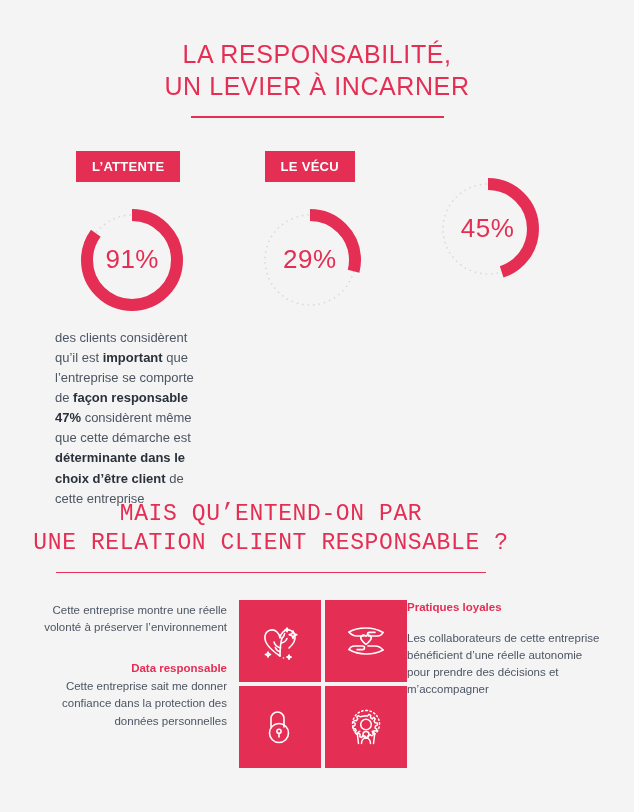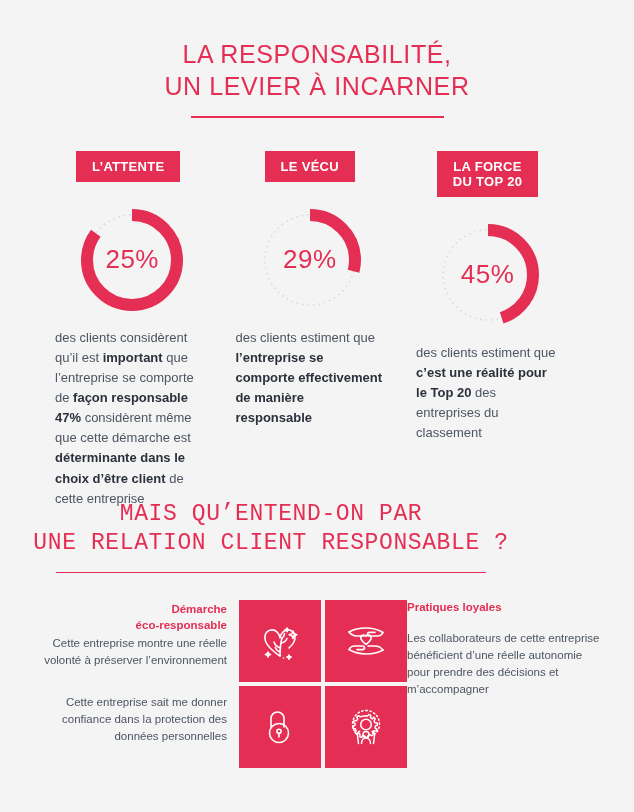--- a/index.html
+++ b/index.html
@@ -164,77 +164,70 @@
   <div class="stat-col col-1">
     <div class="badge-wrap w1">
       <span class="badge">L’ATTENTE</span>
     </div>
     <div class="donut-wrap">
       <div class="donut">
         <svg width="108" height="108" viewBox="0 0 108 108">
           <circle cx="54" cy="54" r="45" fill="none" stroke="#d8d8d8" stroke-width="1.5" stroke-dasharray="1.5 4"></circle>
           <circle class="arc" cx="54" cy="54" r="45" fill="none" stroke="#e52e54" stroke-width="12" stroke-linecap="butt" transform="rotate(-90 54 54)" stroke-dasharray="240.33183799961915 42.411500823462234"></circle>
         </svg>
-        <div class="pct">25%</div>
+        <div class="pct">91%</div>
       </div>
     </div>
     <div class="stat-text"><span>des clients considèrent qu’il est </span><b>important</b><span> que l’entreprise se comporte de </span><b>façon responsable</b><span> </span><b>47%</b><span> considèrent même que cette démarche est </span><b>déterminante dans le choix d’être client</b><span> de cette entreprise</span></div>
   </div>
 
   <div class="stat-col col-2">
     <div class="badge-wrap">
       <span class="badge">LE VÉCU</span>
     </div>
     <div class="donut-wrap">
       <div class="donut">
         <svg width="108" height="108" viewBox="0 0 108 108">
           <circle cx="54" cy="54" r="45" fill="none" stroke="#d8d8d8" stroke-width="1.5" stroke-dasharray="1.5 4"></circle>
           <circle class="arc" cx="54" cy="54" r="45" fill="none" stroke="#e52e54" stroke-width="12" stroke-linecap="butt" transform="rotate(-90 54 54)" stroke-dasharray="81.9955682586936 200.7477705643878"></circle>
         </svg>
         <div class="pct">29%</div>
       </div>
     </div>
-    <div class="stat-text"><span>des clients estiment que </span><b>l’entreprise se comporte effectivement de manière responsable</b></div>
   </div>
 
   <div class="stat-col col-3">
-    <div class="badge-wrap">
-      <span class="badge">LA FORCE
-DU TOP 20</span>
-    </div>
     <div class="donut-wrap">
       <div class="donut">
         <svg width="108" height="108" viewBox="0 0 108 108">
           <circle cx="54" cy="54" r="45" fill="none" stroke="#d8d8d8" stroke-width="1.5" stroke-dasharray="1.5 4"></circle>
           <circle class="arc" cx="54" cy="54" r="45" fill="none" stroke="#e52e54" stroke-width="12" stroke-linecap="butt" transform="rotate(-90 54 54)" stroke-dasharray="127.23450247038663 155.50883635269474"></circle>
         </svg>
         <div class="pct">45%</div>
       </div>
     </div>
-    <div class="stat-text"><span>des clients estiment que </span><b>c’est une réalité pour le Top 20</b><span> des entreprises du classement</span></div>
   </div>
 
 </div>
 
 <div class="section-head" id="head-mid" style="position:absolute; left:0; top:500px; width:542px;font-family:Liberation Mono, monospace;">
   <span class="line1">MAIS QU’ENTEND-ON PAR</span>
   <span class="line2">UNE RELATION CLIENT RESPONSABLE ?</span>
   <div class="head-rule"></div>
 </div>
 
 <div class="pillars">
 
   <div class="pillar-side left">
     <div class="pillar-spacer-l"></div>
     <div class="pillar-block">
-      <div class="pillar-title">Démarche
-éco-responsable</div>
       <div class="pillar-body">Cette entreprise montre une réelle volonté à préserver l’environnement</div>
     </div>
     <div class="pillar-block" style="margin-top:24px;">
+      <div class="pillar-title">Data responsable</div>
       <div class="pillar-body">Cette entreprise sait me donner confiance dans la protection des données personnelles</div>
     </div>
   </div>
 
   <div class="tiles">
     <div class="tile">
       <span>
         <svg width="48" height="48" viewBox="0 0 48 48" fill="none" stroke="#ffffff" stroke-width="1.6" stroke-linecap="round" stroke-linejoin="round">
           <path d="M24 39 C12 31 8 25 9 19 C10 13 17 11 21 15 C23 17 24 19 24 21
                    C24 19 25 17 27 15 C31 11 38 13 39 19 C39.6 23 37.5 27 33 31"></path>

